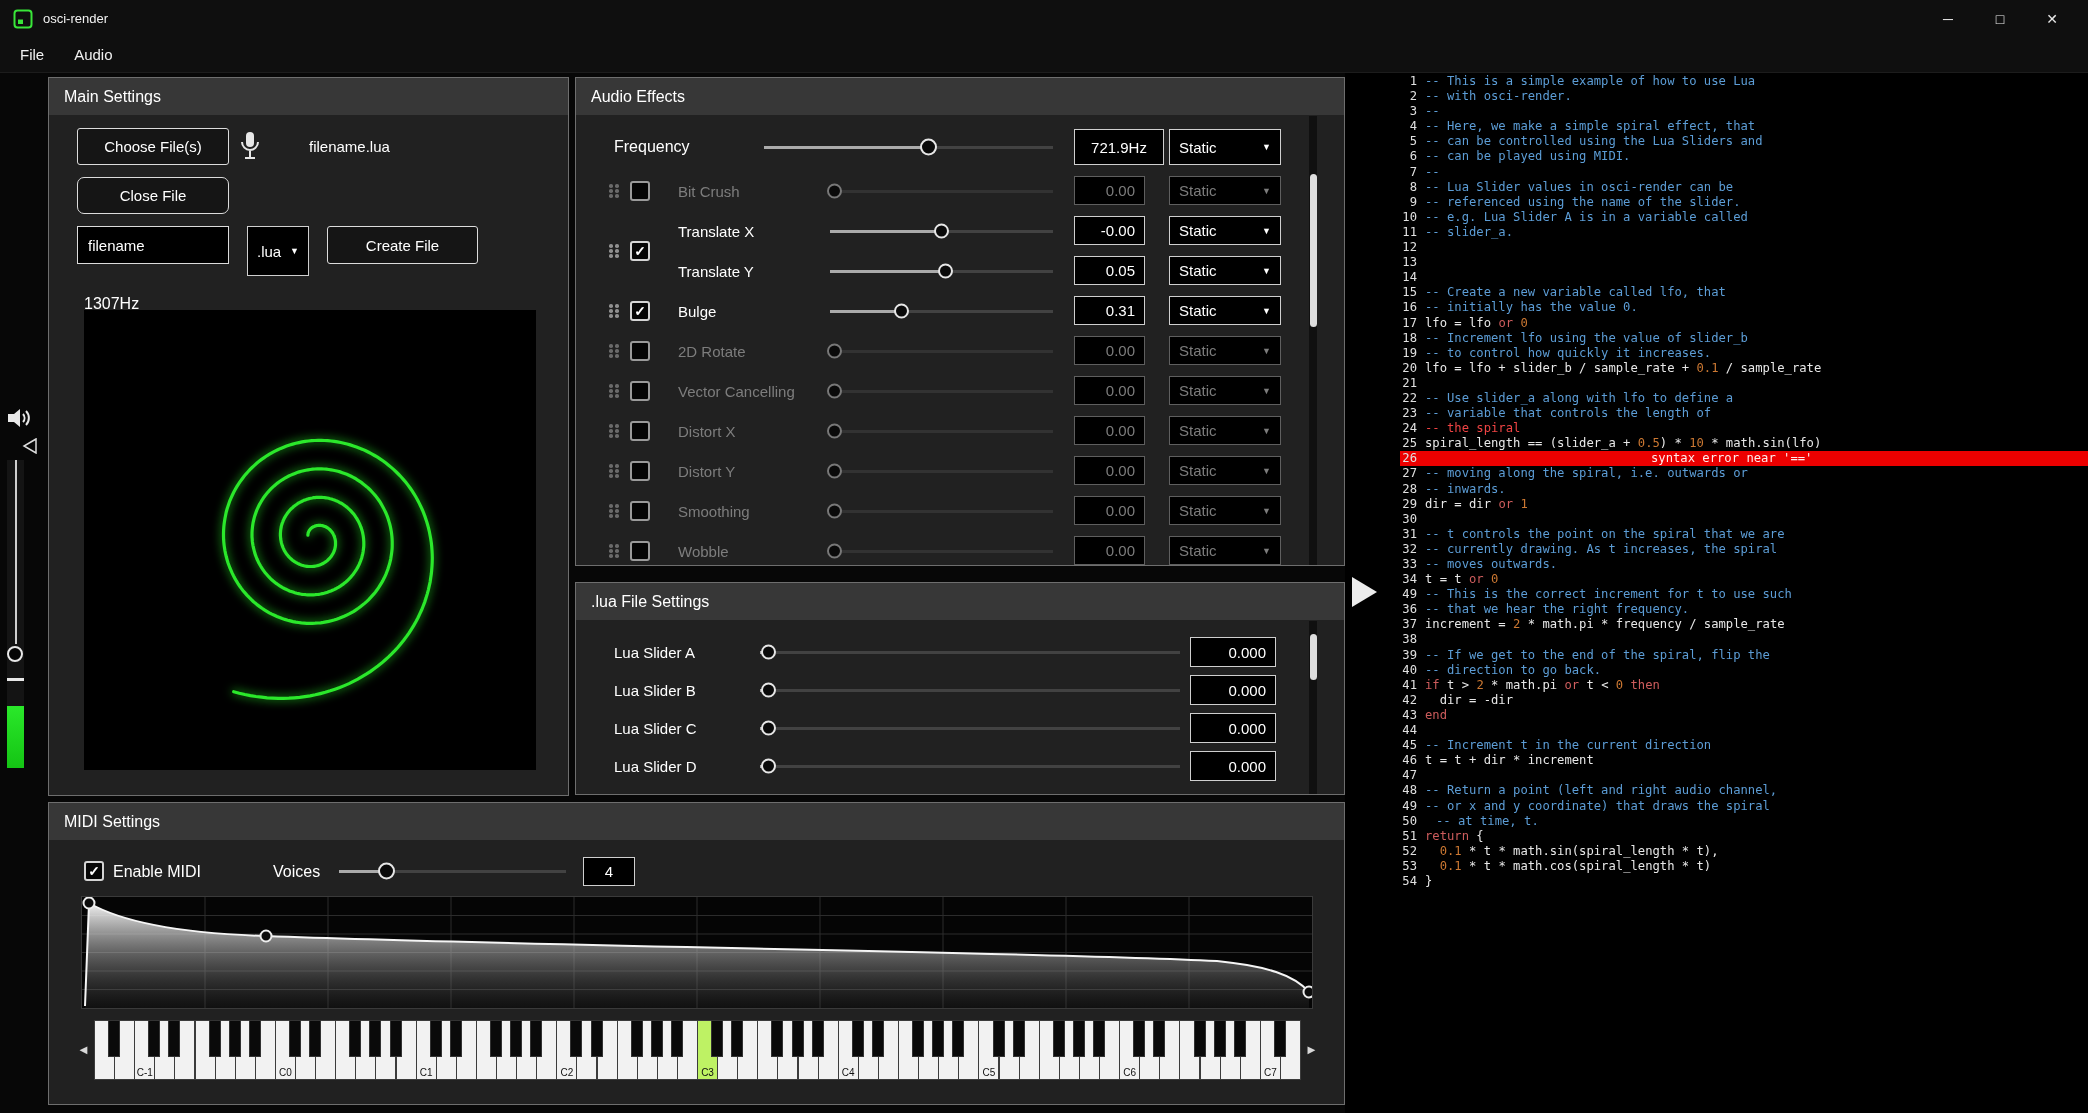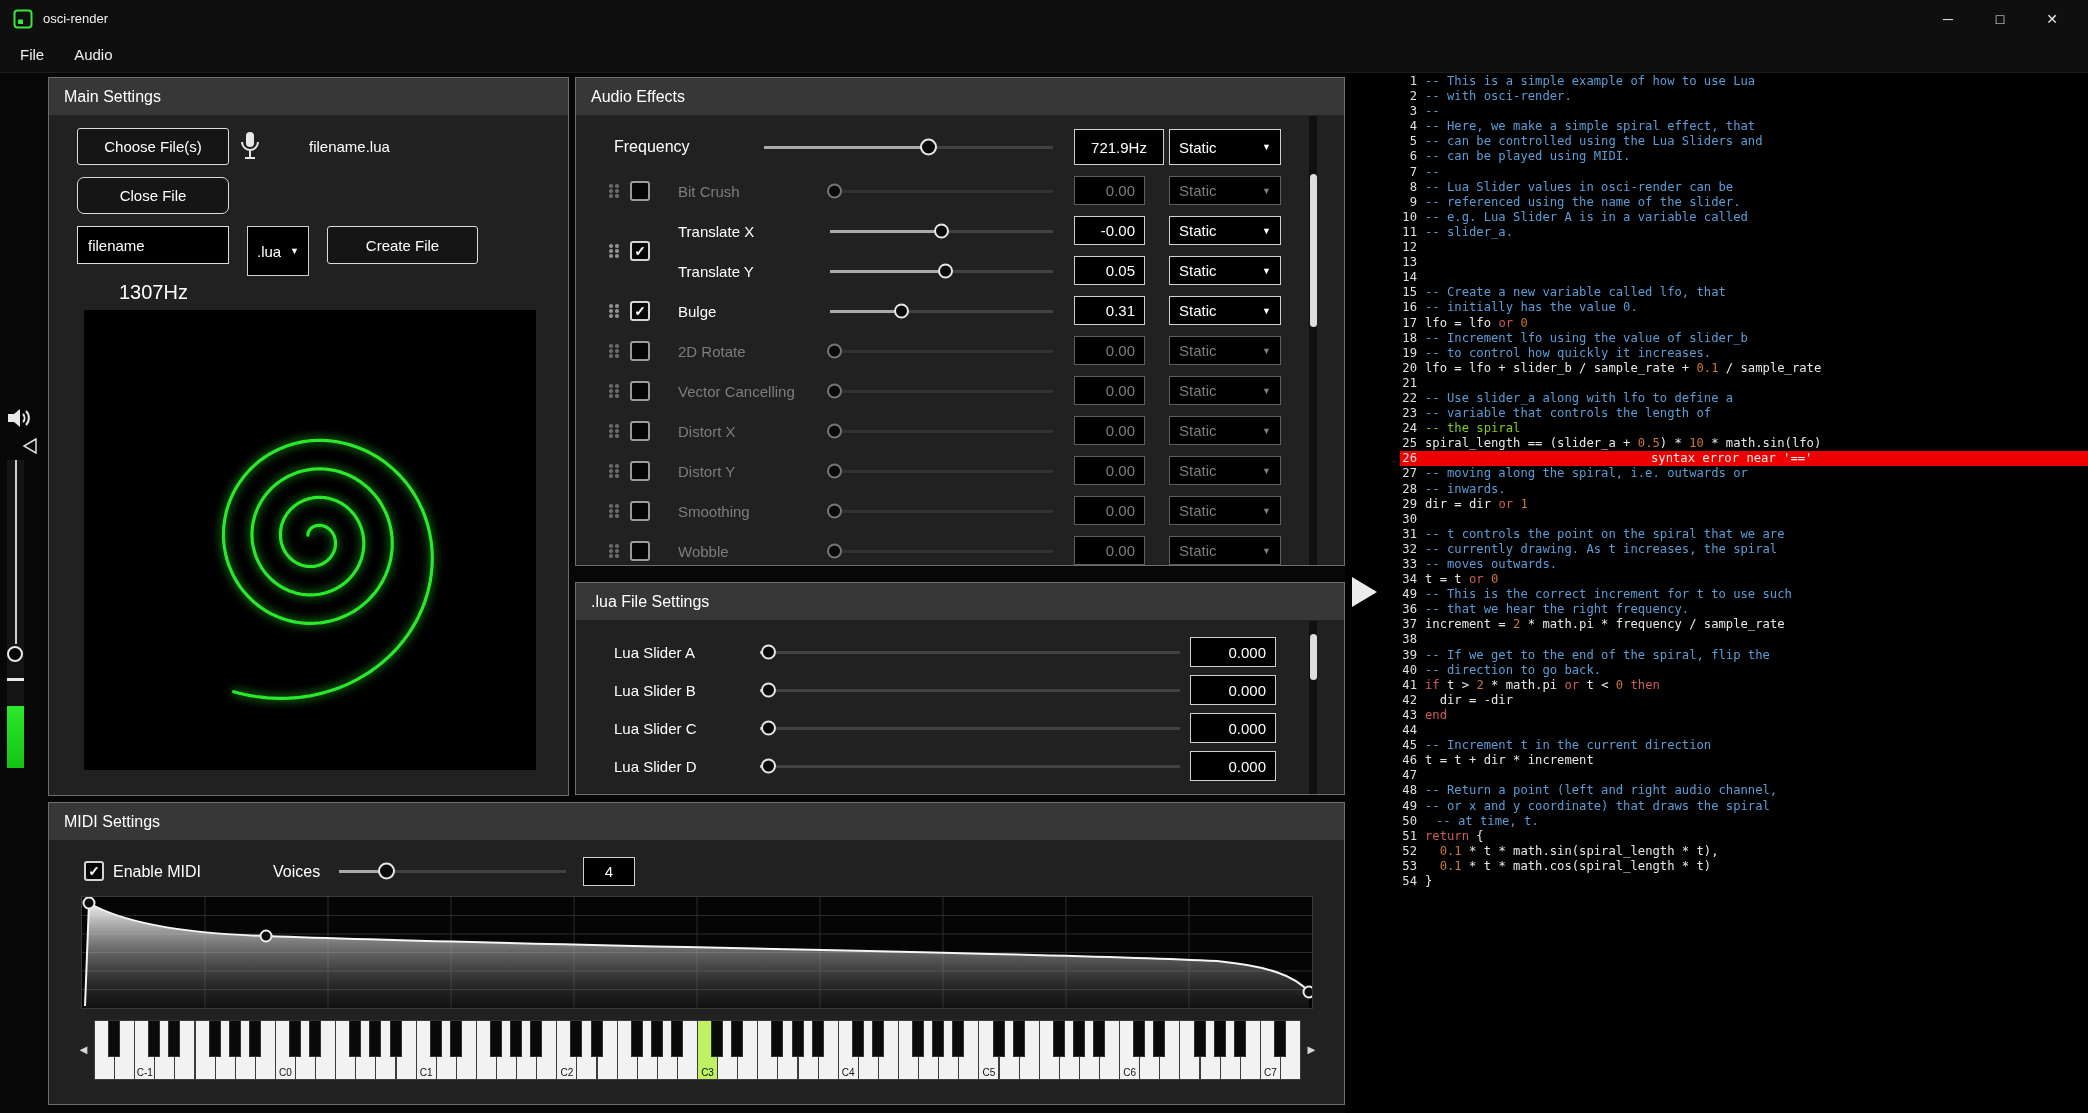--- a/index.html
+++ b/index.html
@@ -43,21 +43,21 @@
 .sb-thumb{position:absolute;width:7px;border-radius:4px;background:#dedede;}
 
 
 #choose-file-btn{left:28px;top:50px;width:152px;height:37px;}
 #mic{position:absolute;left:190px;top:52px;}
 #current-file{position:absolute;left:232px;top:60px;font-size:15px;margin-left:28px;}
 #close-file-btn{left:28px;top:99px;width:152px;height:37px;border-radius:7px;}
 #filename-input{left:28px;top:148px;width:152px;height:38px;}
 #ext-dropdown{left:198px;top:148px;width:62px;height:50px;}
 #create-file-btn{left:278px;top:148px;width:151px;height:38px;}
-#freq-readout{position:absolute;left:35px;top:203px;font-size:20px;margin-left:35px;}
+#freq-readout{position:absolute;left:35px;top:217px;font-size:16px;}
 #viz{position:absolute;left:35px;top:232px;width:452px;height:460px;background:#000;}
 
 
 #fx-freq-label{position:absolute;left:38px;top:60px;font-size:16px;}
 #fx-freq-slider{left:188px;top:51px;width:289px;height:36px;}
 #fx-freq-value{left:498px;top:51px;width:90px;height:36px;}
 #fx-freq-dd{left:593px;top:51px;width:112px;height:36px;}
 #effects-list{position:absolute;left:0;top:93px;width:733px;height:394px;overflow:hidden;}
 .fx-row{position:relative;height:40px;}
 .fx-row .fx-label{position:absolute;left:102px;top:50%;transform:translateY(-50%);font-size:15px;color:#fff;}
@@ -687,21 +687,21 @@
         <div class="cl"><span class="ln">14</span><span class="lt"></span></div>
         <div class="cl"><span class="ln">15</span><span class="lt"><span style="color: rgb(92, 157, 214);">-- Create a new variable called lfo, that</span></span></div>
         <div class="cl"><span class="ln">16</span><span class="lt"><span style="color: rgb(92, 157, 214);">-- initially has the value 0.</span></span></div>
         <div class="cl"><span class="ln">17</span><span class="lt"><span style="color: rgb(232, 232, 232);">lfo = lfo </span><span style="color: rgb(205, 92, 92);">or</span><span style="color: rgb(232, 232, 232);"> </span><span style="color: rgb(204, 120, 50);">0</span></span></div>
         <div class="cl"><span class="ln">18</span><span class="lt"><span style="color: rgb(92, 157, 214);">-- Increment lfo using the value of slider_b</span></span></div>
         <div class="cl"><span class="ln">19</span><span class="lt"><span style="color: rgb(92, 157, 214);">-- to control how quickly it increases.</span></span></div>
         <div class="cl"><span class="ln">20</span><span class="lt"><span style="color: rgb(232, 232, 232);">lfo = lfo + slider_b / sample_rate + </span><span style="color: rgb(204, 120, 50);">0.1</span><span style="color: rgb(232, 232, 232);"> / sample_rate</span></span></div>
         <div class="cl"><span class="ln">21</span><span class="lt"></span></div>
         <div class="cl"><span class="ln">22</span><span class="lt"><span style="color: rgb(92, 157, 214);">-- Use slider_a along with lfo to define a</span></span></div>
         <div class="cl"><span class="ln">23</span><span class="lt"><span style="color: rgb(92, 157, 214);">-- variable that controls the length of</span></span></div>
-        <div class="cl"><span class="ln">24</span><span class="lt"><span style="color: #84cc16;">-- the spiral</span></span></div>
+        <div class="cl"><span class="ln">24</span><span class="lt"><span style="color: #ef4444;">-- the spiral</span></span></div>
         <div class="cl"><span class="ln">25</span><span class="lt"><span style="color: rgb(232, 232, 232);">spiral_length == (slider_a + </span><span style="color: rgb(204, 120, 50);">0.5</span><span style="color: rgb(232, 232, 232);">) * </span><span style="color: rgb(204, 120, 50);">10</span><span style="color: rgb(232, 232, 232);"> * math.sin(lfo)</span></span></div>
         <div class="cl err"><span class="ln">26</span><span class="lt"><span class="errmsg">syntax error near '=='</span></span></div>
         <div class="cl"><span class="ln">27</span><span class="lt"><span style="color: rgb(92, 157, 214);">-- moving along the spiral, i.e. outwards or</span></span></div>
         <div class="cl"><span class="ln">28</span><span class="lt"><span style="color: rgb(92, 157, 214);">-- inwards.</span></span></div>
         <div class="cl"><span class="ln">29</span><span class="lt"><span style="color: rgb(232, 232, 232);">dir = dir </span><span style="color: rgb(205, 92, 92);">or</span><span style="color: rgb(232, 232, 232);"> </span><span style="color: rgb(204, 120, 50);">1</span></span></div>
         <div class="cl"><span class="ln">30</span><span class="lt"></span></div>
         <div class="cl"><span class="ln">31</span><span class="lt"><span style="color: rgb(92, 157, 214);">-- t controls the point on the spiral that we are</span></span></div>
         <div class="cl"><span class="ln">32</span><span class="lt"><span style="color: rgb(92, 157, 214);">-- currently drawing. As t increases, the spiral</span></span></div>
         <div class="cl"><span class="ln">33</span><span class="lt"><span style="color: rgb(92, 157, 214);">-- moves outwards.</span></span></div>
         <div class="cl"><span class="ln">34</span><span class="lt"><span style="color: rgb(232, 232, 232);">t = t </span><span style="color: rgb(205, 92, 92);">or</span><span style="color: rgb(232, 232, 232);"> </span><span style="color: rgb(204, 120, 50);">0</span></span></div>

